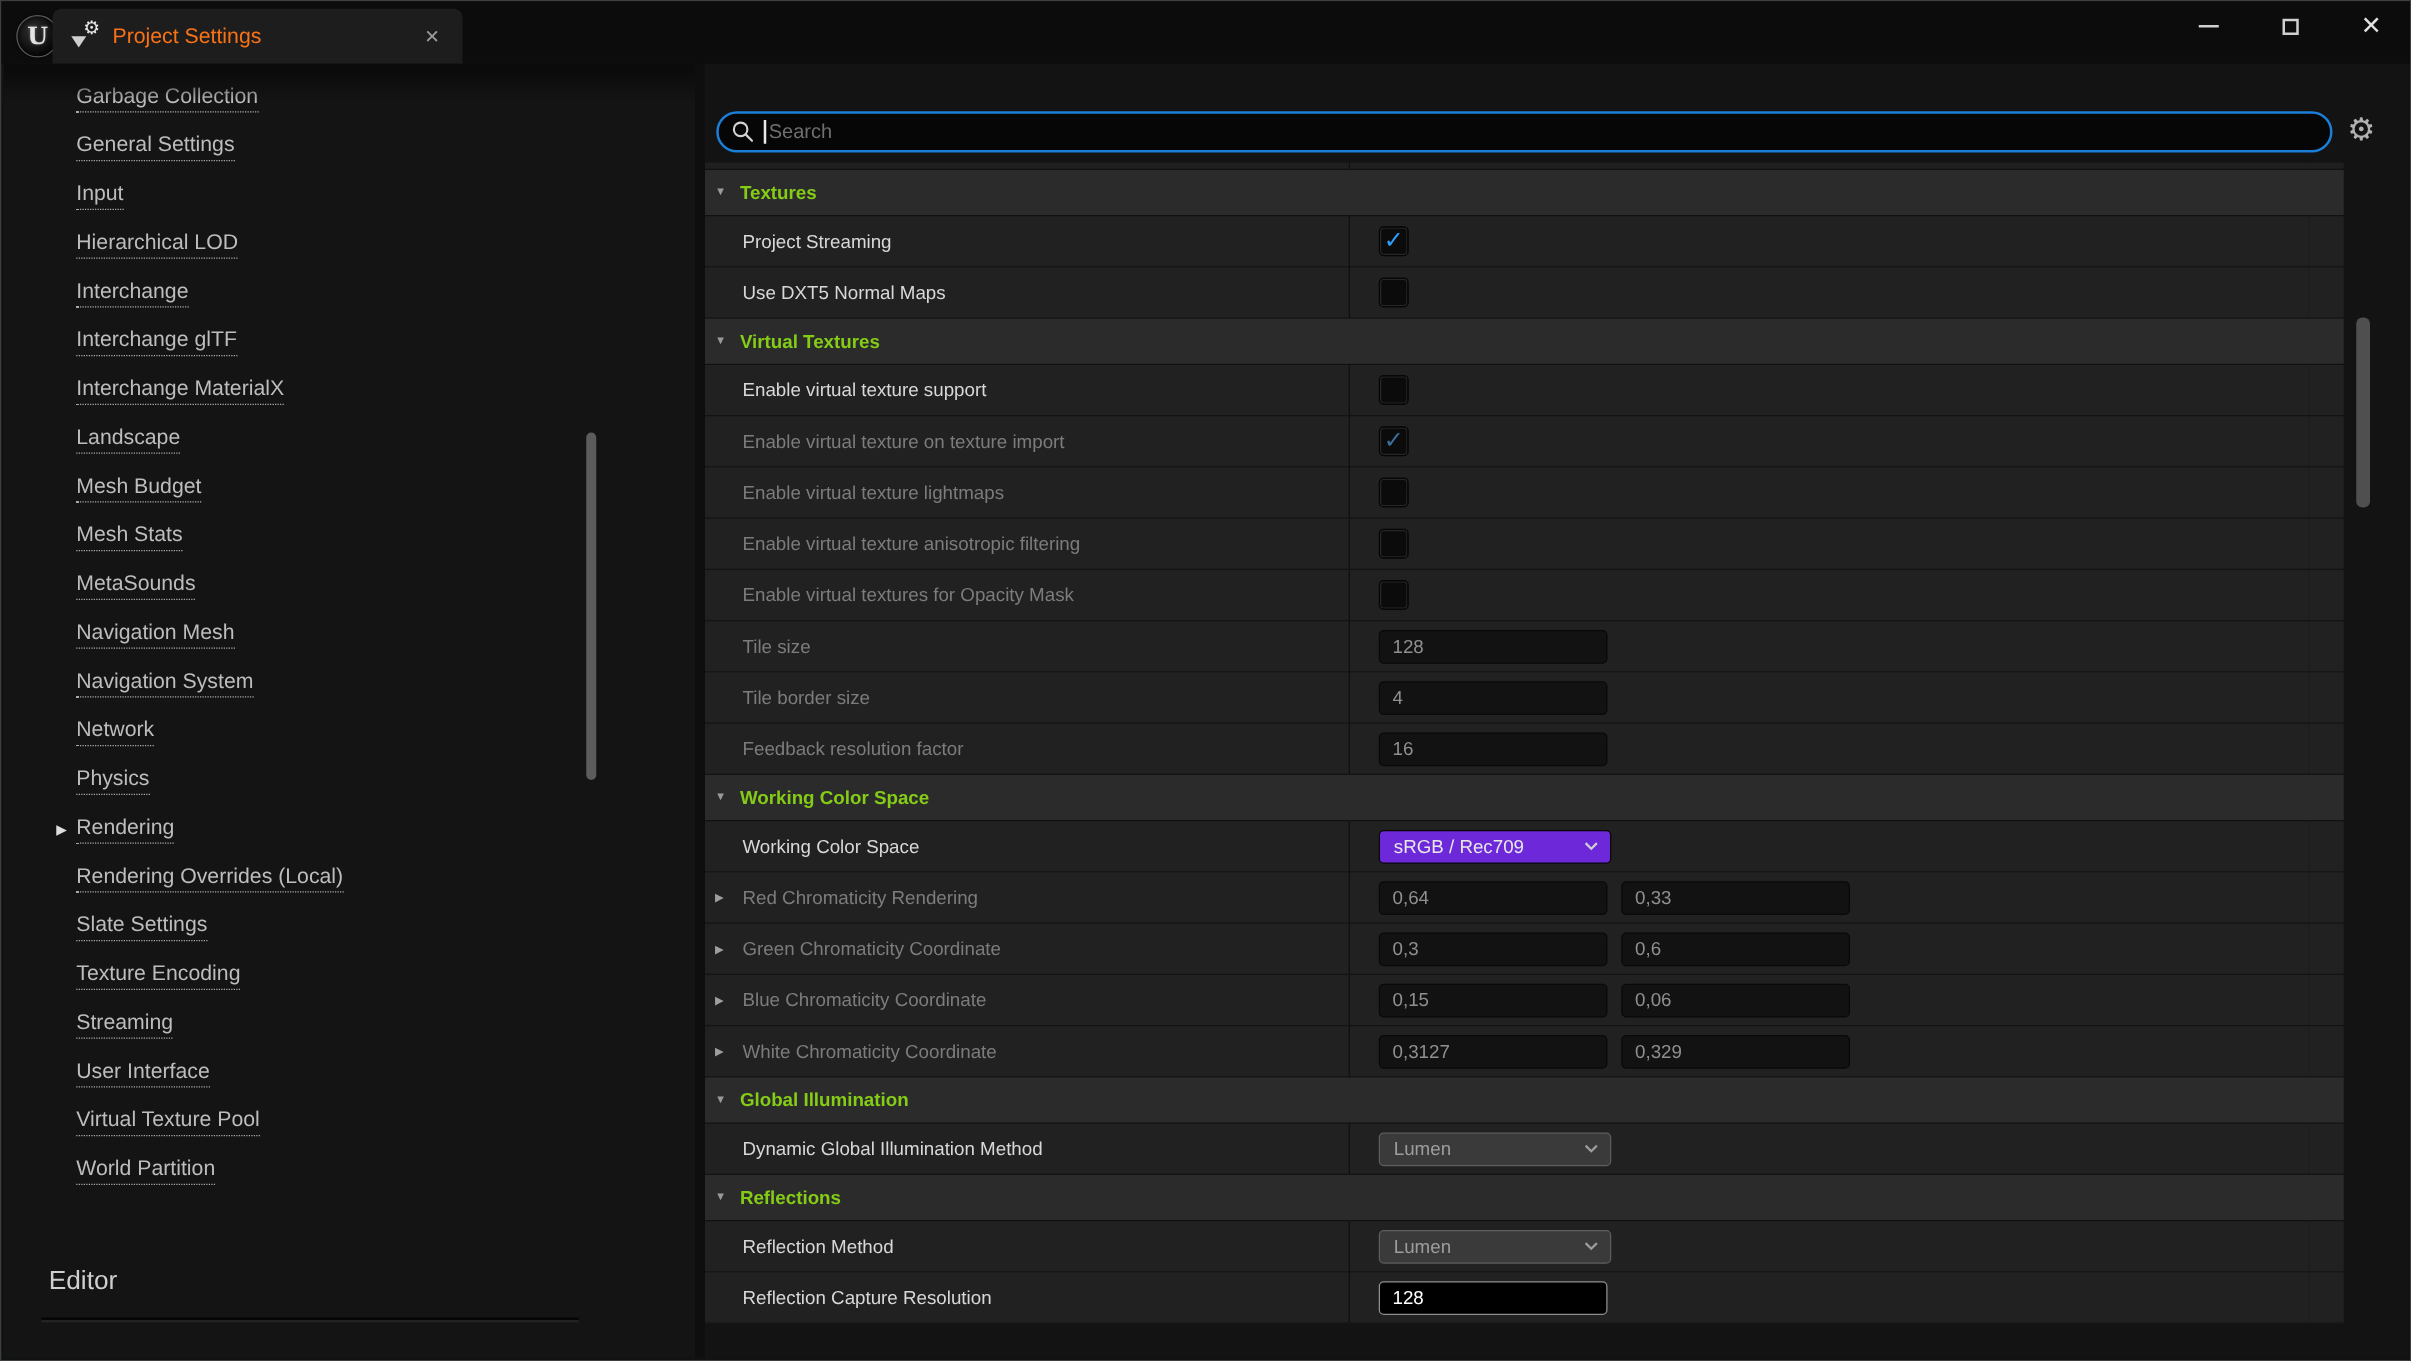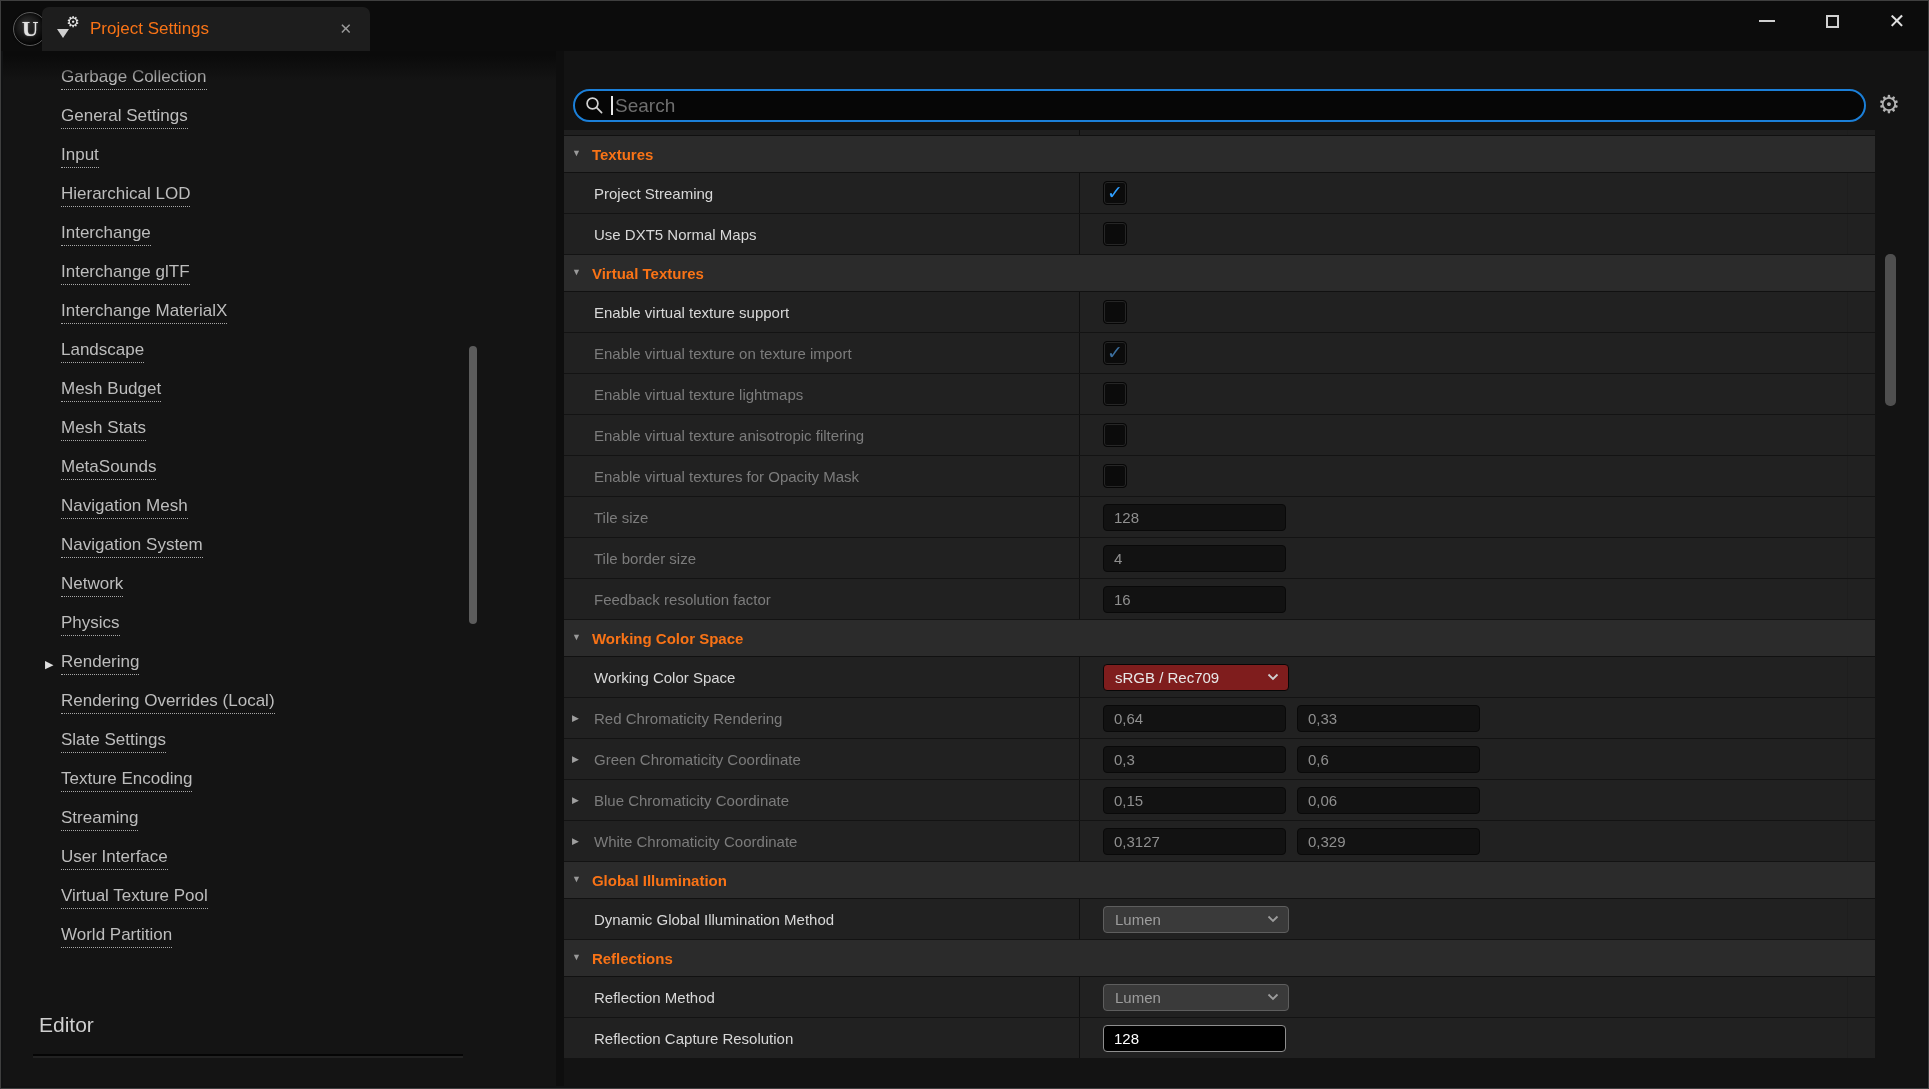--- a/index.html
+++ b/index.html
@@ -49,55 +49,55 @@
   .side-scroll{position:absolute;left:466px;top:295px;width:8px;height:278px;border-radius:4px;
     background:#5c5c5c;cursor:pointer;}
   
   .main{position:absolute;left:555px;top:50px;right:2px;bottom:2px;background:#131313;}
   .main::before{content:"";position:absolute;left:0;top:0;bottom:0;width:8px;background:#0e0e0e;}
   .searchbar{position:absolute;left:17px;top:38px;width:1293px;height:33px;background:#060606;
     border:2px solid #1b7fd8;border-radius:17px;display:flex;align-items:center;padding:0 12px 0 10px;}
   .search-svg{flex:none;margin-right:7px;}
   .caret{flex:none;width:2px;height:19px;background:#e9e9e9;margin-right:2px;}
   .search-input{flex:1;background:transparent;border:none;outline:none;color:#ec4899;
-    font-size:19px;font-family:inherit;padding:0;}
+    font-size:16px;font-family:inherit;padding:0;}
   .search-input::placeholder{color:#6f6f6f;opacity:1;}
   .gear-btn{position:absolute;left:1318px;top:36px;width:30px;height:34px;display:flex;
     align-items:center;justify-content:center;cursor:pointer;}
   .gear-glyph{font-size:25px;color:#b2b2b2;line-height:1;}
   
   .table{position:absolute;left:8px;top:79px;width:1311px;height:929px;background:#141414;}
   .sliver{height:6px;display:flex;background:#1f1f1f;border-bottom:1px solid #101010;}
   .sliver .a{width:516px;border-right:1px solid #0f0f0f;}
   .sliver .b{flex:1;border-right:1px solid #1d1d1d;}
   .sliver .c{width:27px;}
   .shead{height:37px;background:#2b2b2b;border-bottom:1px solid #111;display:flex;
     align-items:center;padding-left:8px;cursor:pointer;}
   .tri-d{font-size:9px;color:#9a9a9a;margin-right:11px;transform:translateY(-1px);}
-  .stitle{font-size:15px;font-weight:bold;color:#f97316;}
+  .stitle{font-size:15px;font-weight:bold;color:#84cc16;}
   .prow{height:41px;display:flex;background:#212121;border-bottom:1px solid #131313;}
   .cname{width:516px;flex:none;display:flex;align-items:center;border-right:1px solid #0f0f0f;position:relative;}
   .rlabel{font-size:15px;color:#d8d8d8;margin-left:30px;white-space:nowrap;}
   .tri-r{position:absolute;left:8px;font-size:9px;color:#9f9f9f;cursor:pointer;}
   .cval{flex:1;display:flex;align-items:center;padding-left:23px;gap:11px;border-right:1px solid #1e1e1e;}
   .cstrip{width:27px;flex:none;}
   .prow.disabled .rlabel{color:#7c7c7c;}
   
   .checkbox{width:24px;height:24px;border-radius:4px;background:#0b0b0b;border:1px solid #060606;
     box-shadow:inset 0 0 0 1px #262626;display:flex;align-items:center;justify-content:center;cursor:pointer;}
   .checkbox .check{display:none;font-size:19px;font-weight:bold;color:#2f9fff;line-height:1;transform:translateY(-1px);}
   .checkbox.checked .check{display:block;}
   .prow.disabled .checkbox.checked .check{color:#3c6f9e;}
   .ninput{width:183px;height:27px;border-radius:4px;background:#000;border:1px solid #8f8f8f;
     color:#fff;font-size:15px;font-family:inherit;padding:0 10px;outline:none;}
   .prow.disabled .ninput{background:#121212;border:1px solid #090909;color:#8f8f8f;}
   .combo{width:186px;height:27px;border-radius:4px;display:flex;align-items:center;
     padding:0 9px 0 11px;cursor:pointer;}
   .combo .clabel{flex:1;font-size:15px;white-space:nowrap;overflow:hidden;}
-  .combo-dark{background:#7f1d1d;border:1px solid #070707;}
+  .combo-dark{background:#6d28d9;border:1px solid #070707;}
   .combo-dark .clabel{color:#e8e8e8;}
   .combo-dark svg{stroke:#d0d0d0;}
   .combo-gray{background:#3a3a3a;border:1px solid #5e5e5e;}
   .combo-gray .clabel{color:#9d9d9d;}
   .combo-gray svg{stroke:#9d9d9d;}
   .main-scroll{position:absolute;left:1329px;top:203px;width:11px;height:152px;border-radius:5px;
     background:#4f4f4f;cursor:pointer;}
 </style>
 </head>
 <body>

